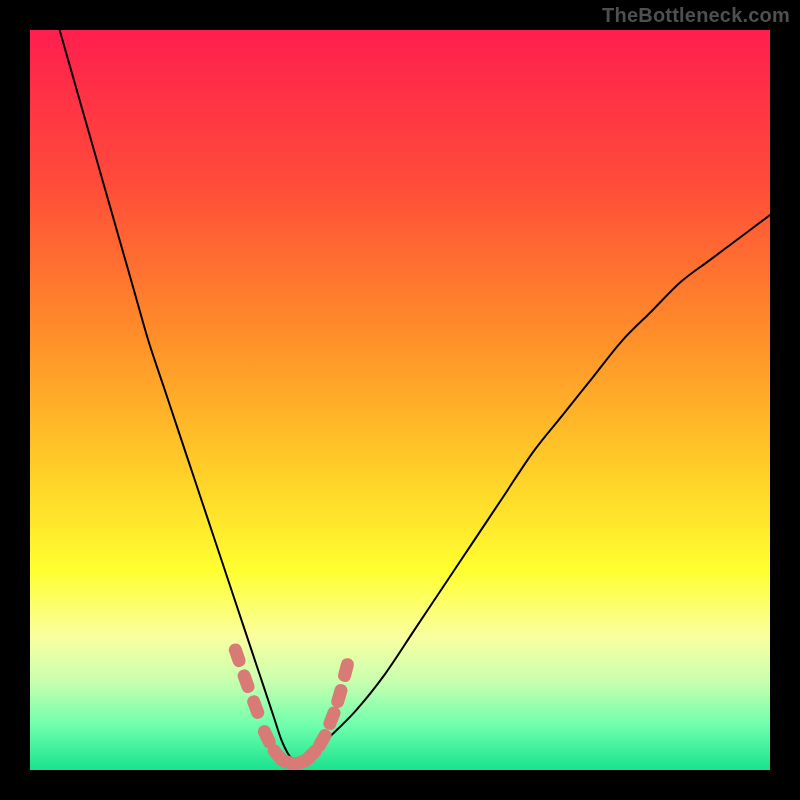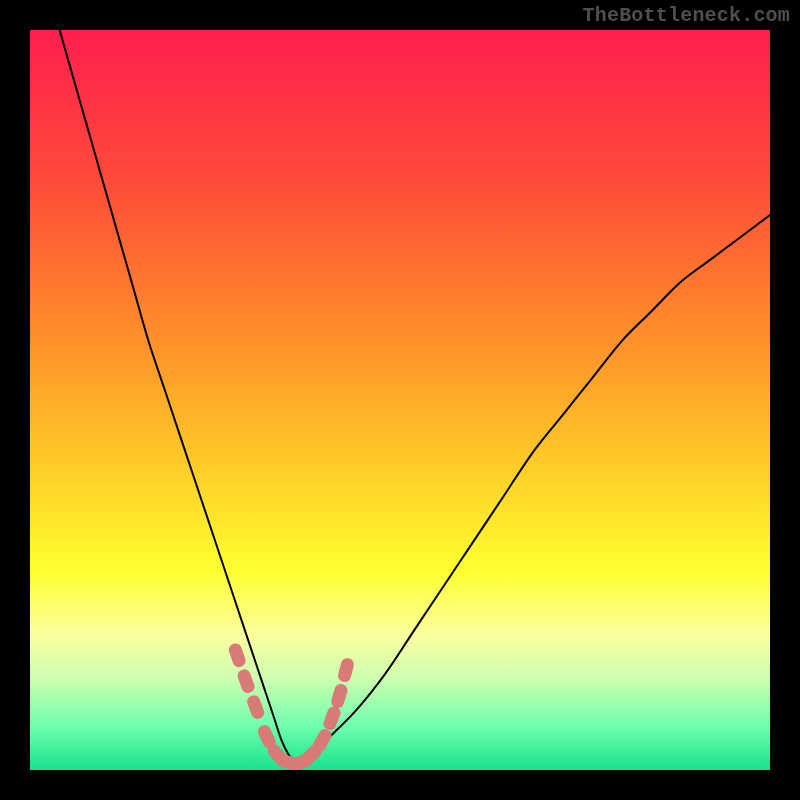--- a/index.html
+++ b/index.html
@@ -11,21 +11,20 @@
     font-family: Arial, Helvetica, sans-serif;
     overflow: hidden;
   }
   .frame {
     position: absolute;
     left: 0;
     top: 0;
     width: 800px;
     height: 800px;
     background: #000;
-    font-family: Liberation Mono, monospace;
   }
   .attribution {
     position: absolute;
     top: 4px;
     right: 10px;
     font-size: 20px;
     font-weight: 600;
     color: #4f4f4f;
     letter-spacing: 0.2px;
   }

